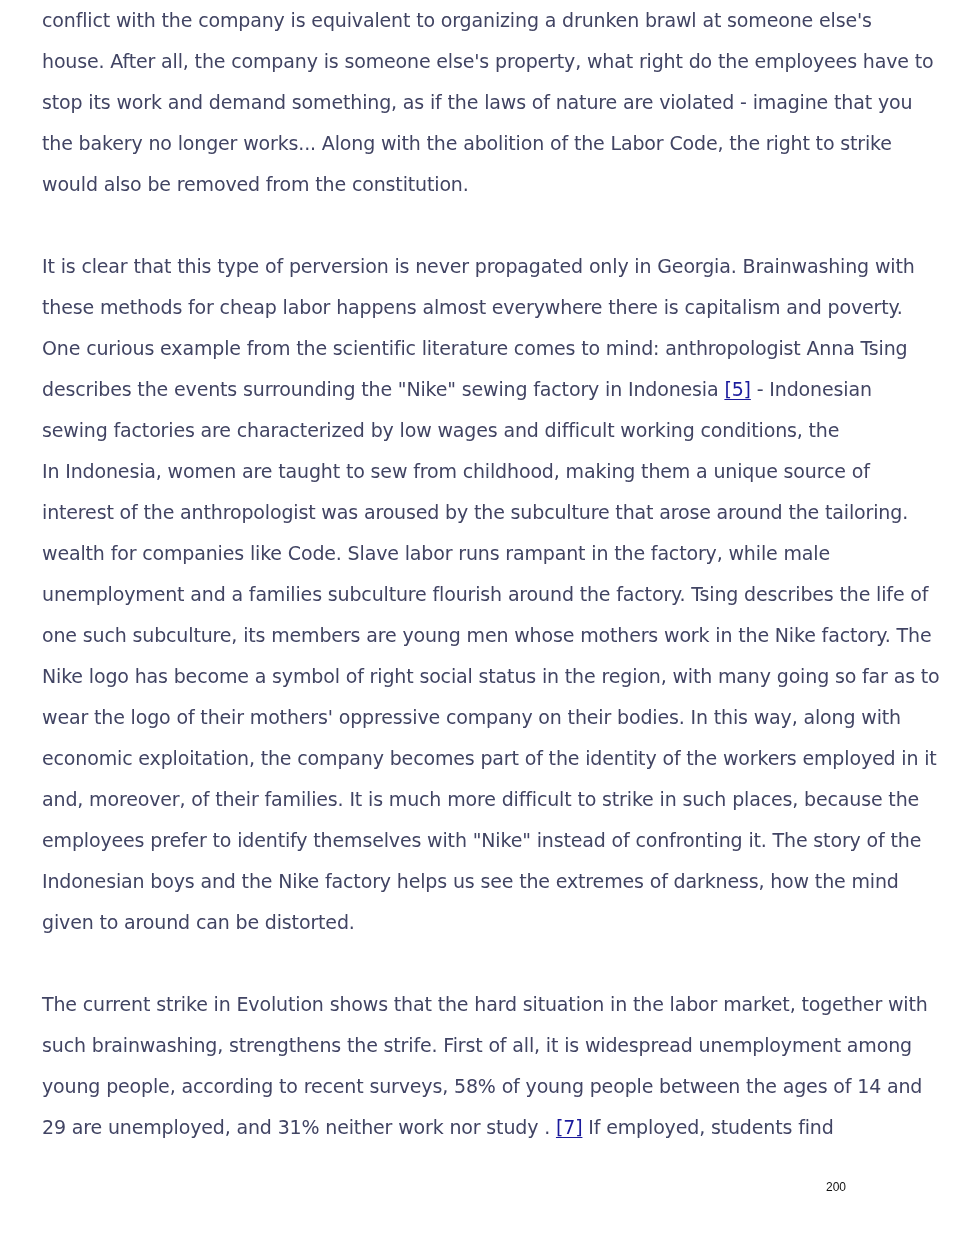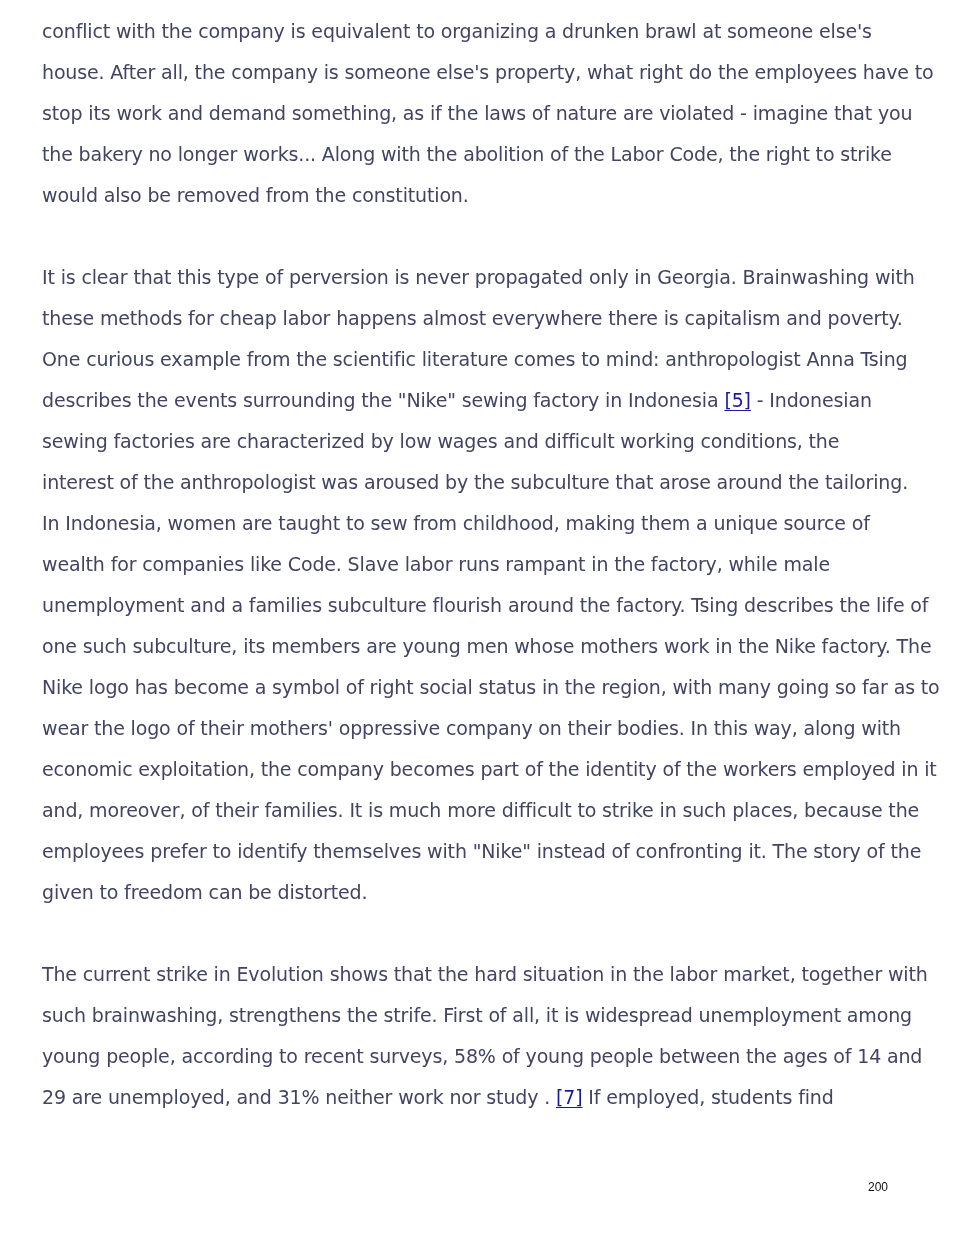--- a/index.html
+++ b/index.html
@@ -18,37 +18,37 @@
     left: 42px;
     top: -1px;
     width: 880px;
     font-family: "DejaVu Sans", sans-serif;
     font-size: 19px;
     line-height: 41px;
     color: #414463;
     letter-spacing: -0.15px;
   }
   .para {
-    margin: 12px 0 41px 0;
+    margin: 1px 0 41px 0;
     white-space: normal;
   }
   .line {
     display: block;
     white-space: nowrap;
   }
   .ref {
     color: #1a1a9c;
     text-decoration: underline;
     text-decoration-thickness: 1px;
     text-underline-offset: 3px;
     cursor: pointer;
   }
   .page-number {
     position: absolute;
-    left: 868px;
+    left: 826px;
     top: 1180px;
     font-family: "Liberation Sans", sans-serif;
     font-size: 12px;
     line-height: 14px;
     color: #111111;
   }
 </style>
 </head>
 <body>
 
@@ -59,31 +59,32 @@
       <span class="line"><span>stop its work and demand something, as if the laws of nature are violated - imagine that you</span></span>
       <span class="line"><span>the bakery no longer works... Along with the abolition of the Labor Code, the right to strike</span></span>
       <span class="line"><span>would also be removed from the constitution.</span></span>
     </div>
     <div class="para">
       <span class="line"><span>It is clear that this type of perversion is never propagated only in Georgia. Brainwashing with</span></span>
       <span class="line"><span>these methods for cheap labor happens almost everywhere there is capitalism and poverty.</span></span>
       <span class="line"><span>One curious example from the scientific literature comes to mind: anthropologist Anna Tsing</span></span>
       <span class="line"><span>describes the events surrounding the "Nike" sewing factory in Indonesia </span><a class="ref">[5]</a><span> - Indonesian</span></span>
       <span class="line"><span>sewing factories are characterized by low wages and difficult working conditions, the</span></span>
+      <span class="line"><span>In Indonesia, women are taught to sew from childhood, making them a unique source of</span></span>
       <span class="line"><span>interest of the anthropologist was aroused by the subculture that arose around the tailoring.</span></span>
-      <span class="line"><span>In Indonesia, women are taught to sew from childhood, making them a unique source of</span></span>
       <span class="line"><span>wealth for companies like Code. Slave labor runs rampant in the factory, while male</span></span>
       <span class="line"><span>unemployment and a families subculture flourish around the factory. Tsing describes the life of</span></span>
       <span class="line"><span>one such subculture, its members are young men whose mothers work in the Nike factory. The</span></span>
       <span class="line"><span>Nike logo has become a symbol of right social status in the region, with many going so far as to</span></span>
       <span class="line"><span>wear the logo of their mothers' oppressive company on their bodies. In this way, along with</span></span>
       <span class="line"><span>economic exploitation, the company becomes part of the identity of the workers employed in it</span></span>
       <span class="line"><span>and, moreover, of their families. It is much more difficult to strike in such places, because the</span></span>
       <span class="line"><span>employees prefer to identify themselves with "Nike" instead of confronting it. The story of the</span></span>
-      <span class="line"><span>given to freedom can be distorted.</span></span>
+      <span class="line"><span>Indonesian boys and the Nike factory helps us see the extremes of darkness, how the mind</span></span>
+      <span class="line"><span>given to around can be distorted.</span></span>
     </div>
     <div class="para">
       <span class="line"><span>The current strike in Evolution shows that the hard situation in the labor market, together with</span></span>
       <span class="line"><span>such brainwashing, strengthens the strife. First of all, it is widespread unemployment among</span></span>
       <span class="line"><span>young people, according to recent surveys, 58% of young people between the ages of 14 and</span></span>
       <span class="line"><span>29 are unemployed, and 31% neither work nor study . </span><a class="ref">[7]</a><span> If employed, students find</span></span>
     </div>
   </div>
 <div class="page-number">200</div>
 

